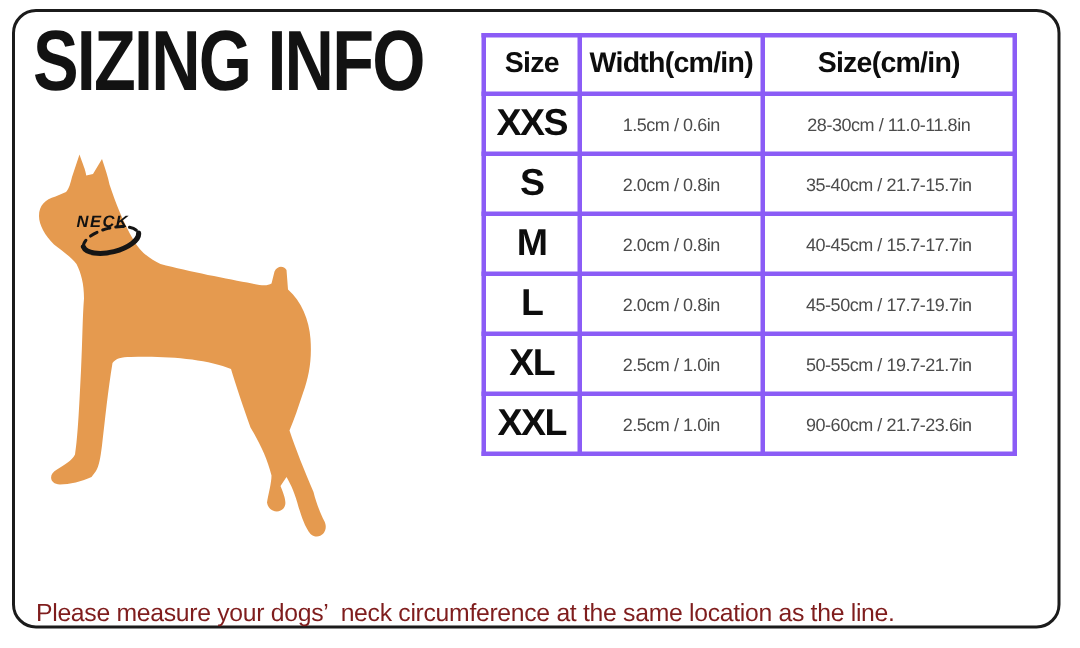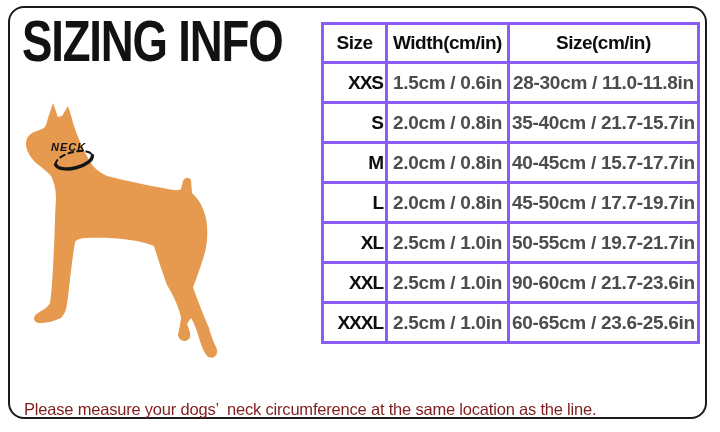--- a/index.html
+++ b/index.html
@@ -35,24 +35,24 @@
   }
   .col-size { width:64px; }
   .col-width { width:122px; }
   .col-neck { width:168px; }
   .size-table thead th {
     height:36px; font-size:19px; font-weight:bold; color:#0d0d0d;
     letter-spacing:-0.5px;
   }
   .size-table tbody tr { height:40px; }
   .size-table tbody th {
-    font-size:19px; font-weight:bold; color:#0d0d0d; letter-spacing:-1px;text-align:right;
+    font-size:25px; font-weight:bold; color:#0d0d0d; letter-spacing:-1px;
   }
   .size-table tbody td {
-    font-size:19px; font-weight:bold; color:#4c4c4c; letter-spacing:-0.3px;
+    font-size:12px; font-weight:normal; color:#4c4c4c; letter-spacing:-0.3px;
   }
   .caption {
     position:absolute; left:24px; top:400px;
     font-size:16.5px; color:#7f1d1d; letter-spacing:-0.2px;
     white-space:pre;
   }
 </style>
 </head>
 <body>
 
@@ -145,21 +145,16 @@
     <tr>
       <th>XL</th>
       <td>2.5cm / 1.0in</td>
       <td>50-55cm / 19.7-21.7in</td>
     </tr>
     <tr>
       <th>XXL</th>
       <td>2.5cm / 1.0in</td>
       <td>90-60cm / 21.7-23.6in</td>
     </tr>
-    <tr>
-      <th>XXXL</th>
-      <td>2.5cm / 1.0in</td>
-      <td>60-65cm / 23.6-25.6in</td>
-    </tr>
   </tbody>
 </table>
 
 <div class="caption">Please measure your dogs’  neck circumference at the same location as the line.</div>
 
 </body></html>

